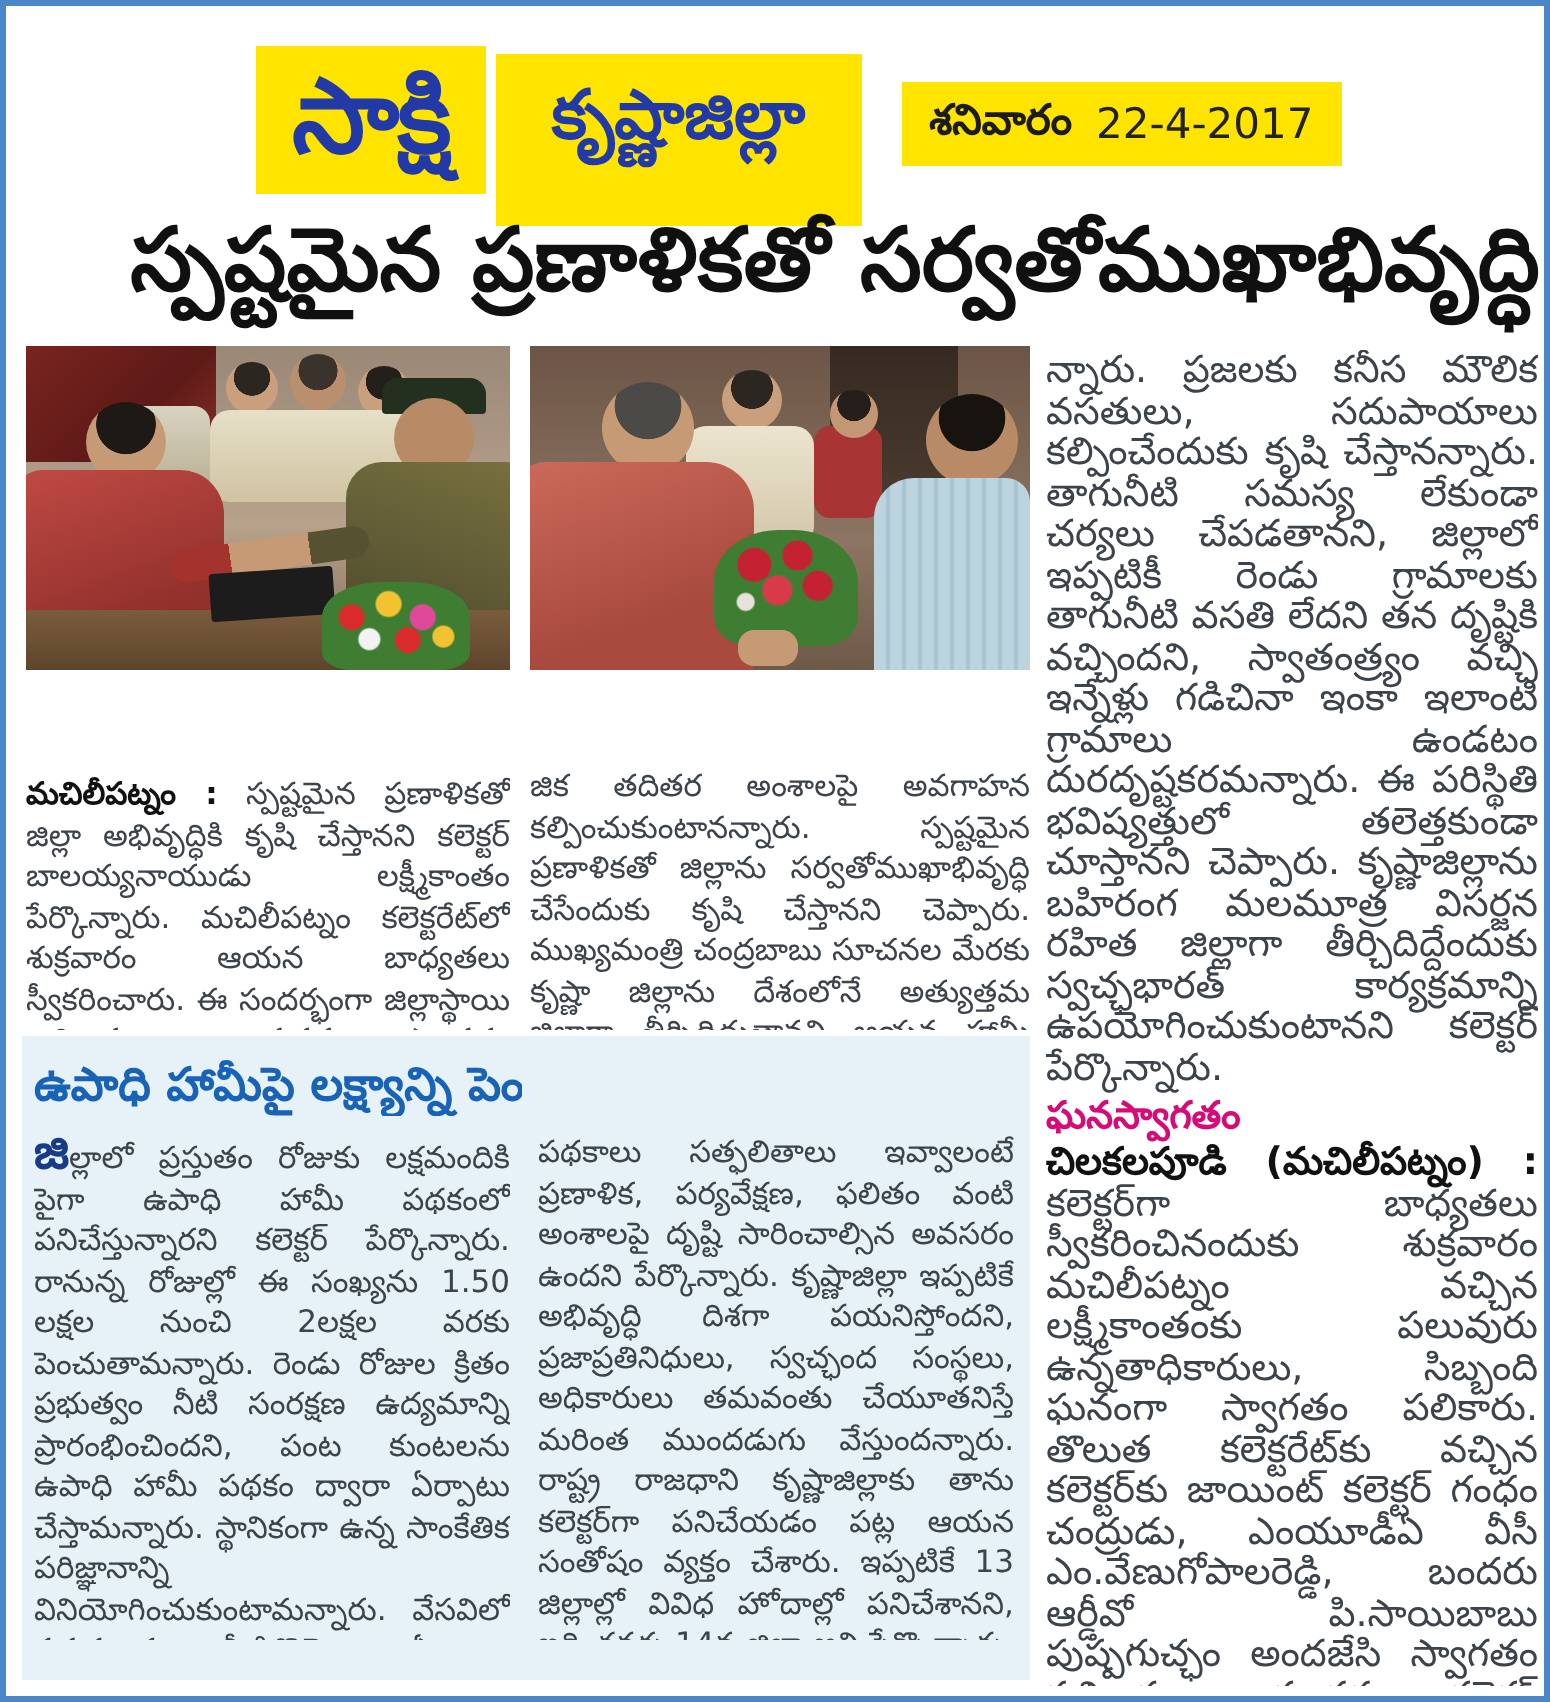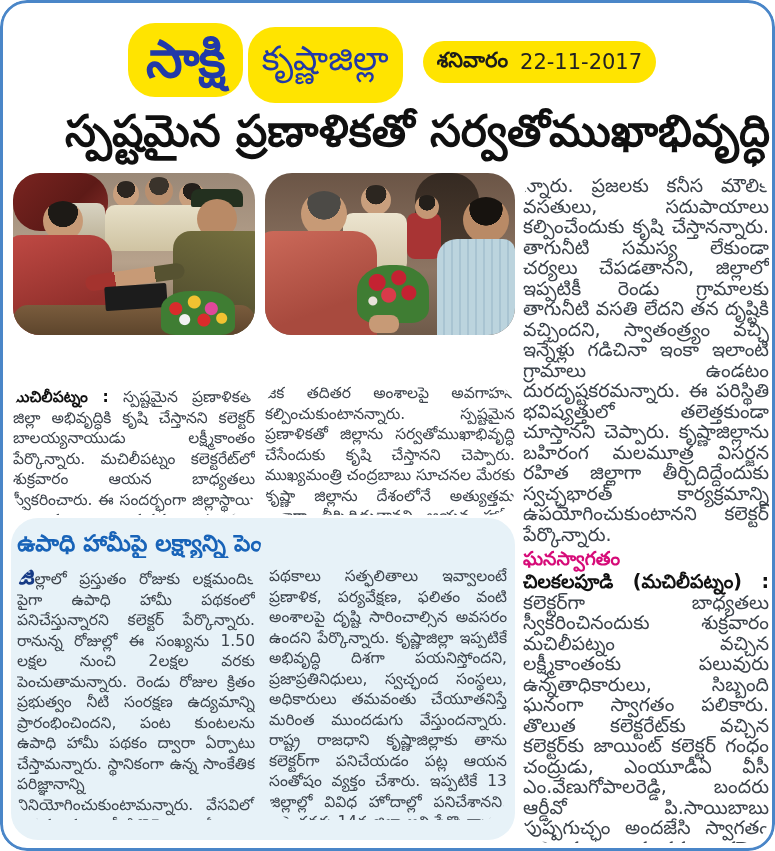--- a/index.html
+++ b/index.html
@@ -5,38 +5,38 @@
   :root{
     --yellow:#ffe400;
     --masthead_blue:#2239a8;
     --headline_black:#101010;
     --body_text:#3c434b;
     --subhead_magenta:#d60b78;
     --box_heading_blue:#1863b8;
     --box_bg:#e7f2f8;
     --border_blue:#4a86c8;
   }
-  *{box-sizing:border-box;margin:0;padding:0;border-radius:27px;}
+  *{box-sizing:border-box;margin:0;padding:0;}
   html,body{background:#ffffff;}
   body{font-family:"DejaVu Sans",sans-serif;}
   .page{
     position:relative;width:775px;height:851px;background:#fff;
     border:3px solid var(--border_blue);overflow:hidden;
   }
   
   .masthead-row{position:absolute;left:125px;top:20px;height:78px;display:flex;align-items:flex-start;}
   .masthead-box{
     background:var(--yellow);color:var(--masthead_blue);
     font-weight:bold;font-size:52px;line-height:72px;height:74px;
     padding:0 18px;letter-spacing:-1px;
   }
   .edition-box{
     background:var(--yellow);color:var(--masthead_blue);
-    font-weight:normal;font-size:34px;line-height:62px;height:76px;
-    padding:0 14px;margin-left:5px;margin-top:4px;
+    font-weight:bold;font-size:34px;line-height:62px;height:86px;
+    padding:0 28px;margin-left:5px;margin-top:4px;
   }
   .date-box{
     background:var(--yellow);color:#1c1c1c;height:42px;
     display:flex;align-items:center;gap:12px;
     padding:0 14px;margin-left:20px;margin-top:18px;
     font-size:21px;white-space:nowrap;
   }
   .date-box .weekday{font-weight:bold;}
   .date-box .date{font-weight:normal;color:#222;}
   
@@ -89,21 +89,21 @@
 </head>
 <body>
 
 <div class="page">
 
   <div class="masthead-row">
     <div class="masthead-box">సాక్షి</div>
     <div class="edition-box">కృష్ణాజిల్లా</div>
     <div class="date-box">
       <span class="weekday">శనివారం</span>
-      <span class="date">22-11-2017</span>
+      <span class="date">22-4-2017</span>
     </div>
   </div>
 
   <div class="headline">స్పష్టమైన ప్రణాళికతో సర్వతోముఖాభివృద్ధి</div>
 
   <div class="photo photo1">
     <span class="ph" style="left:0;top:0;width:95px;height:58px;background:linear-gradient(135deg,#7a2420,#5d1a17 60%,#8a302a);"></span>
     <span class="ph" style="left:100px;top:8px;width:26px;height:26px;border-radius:50%;background:radial-gradient(circle at 50% 30%,#2c2620 0 40%,#c99f7d 41%);"></span>
     <span class="ph" style="left:132px;top:4px;width:28px;height:28px;border-radius:50%;background:radial-gradient(circle at 50% 30%,#3a332b 0 40%,#b98f6e 41%);"></span>
     <span class="ph" style="left:166px;top:10px;width:26px;height:26px;border-radius:50%;background:radial-gradient(circle at 50% 30%,#241f1a 0 40%,#c99f7d 41%);"></span>

